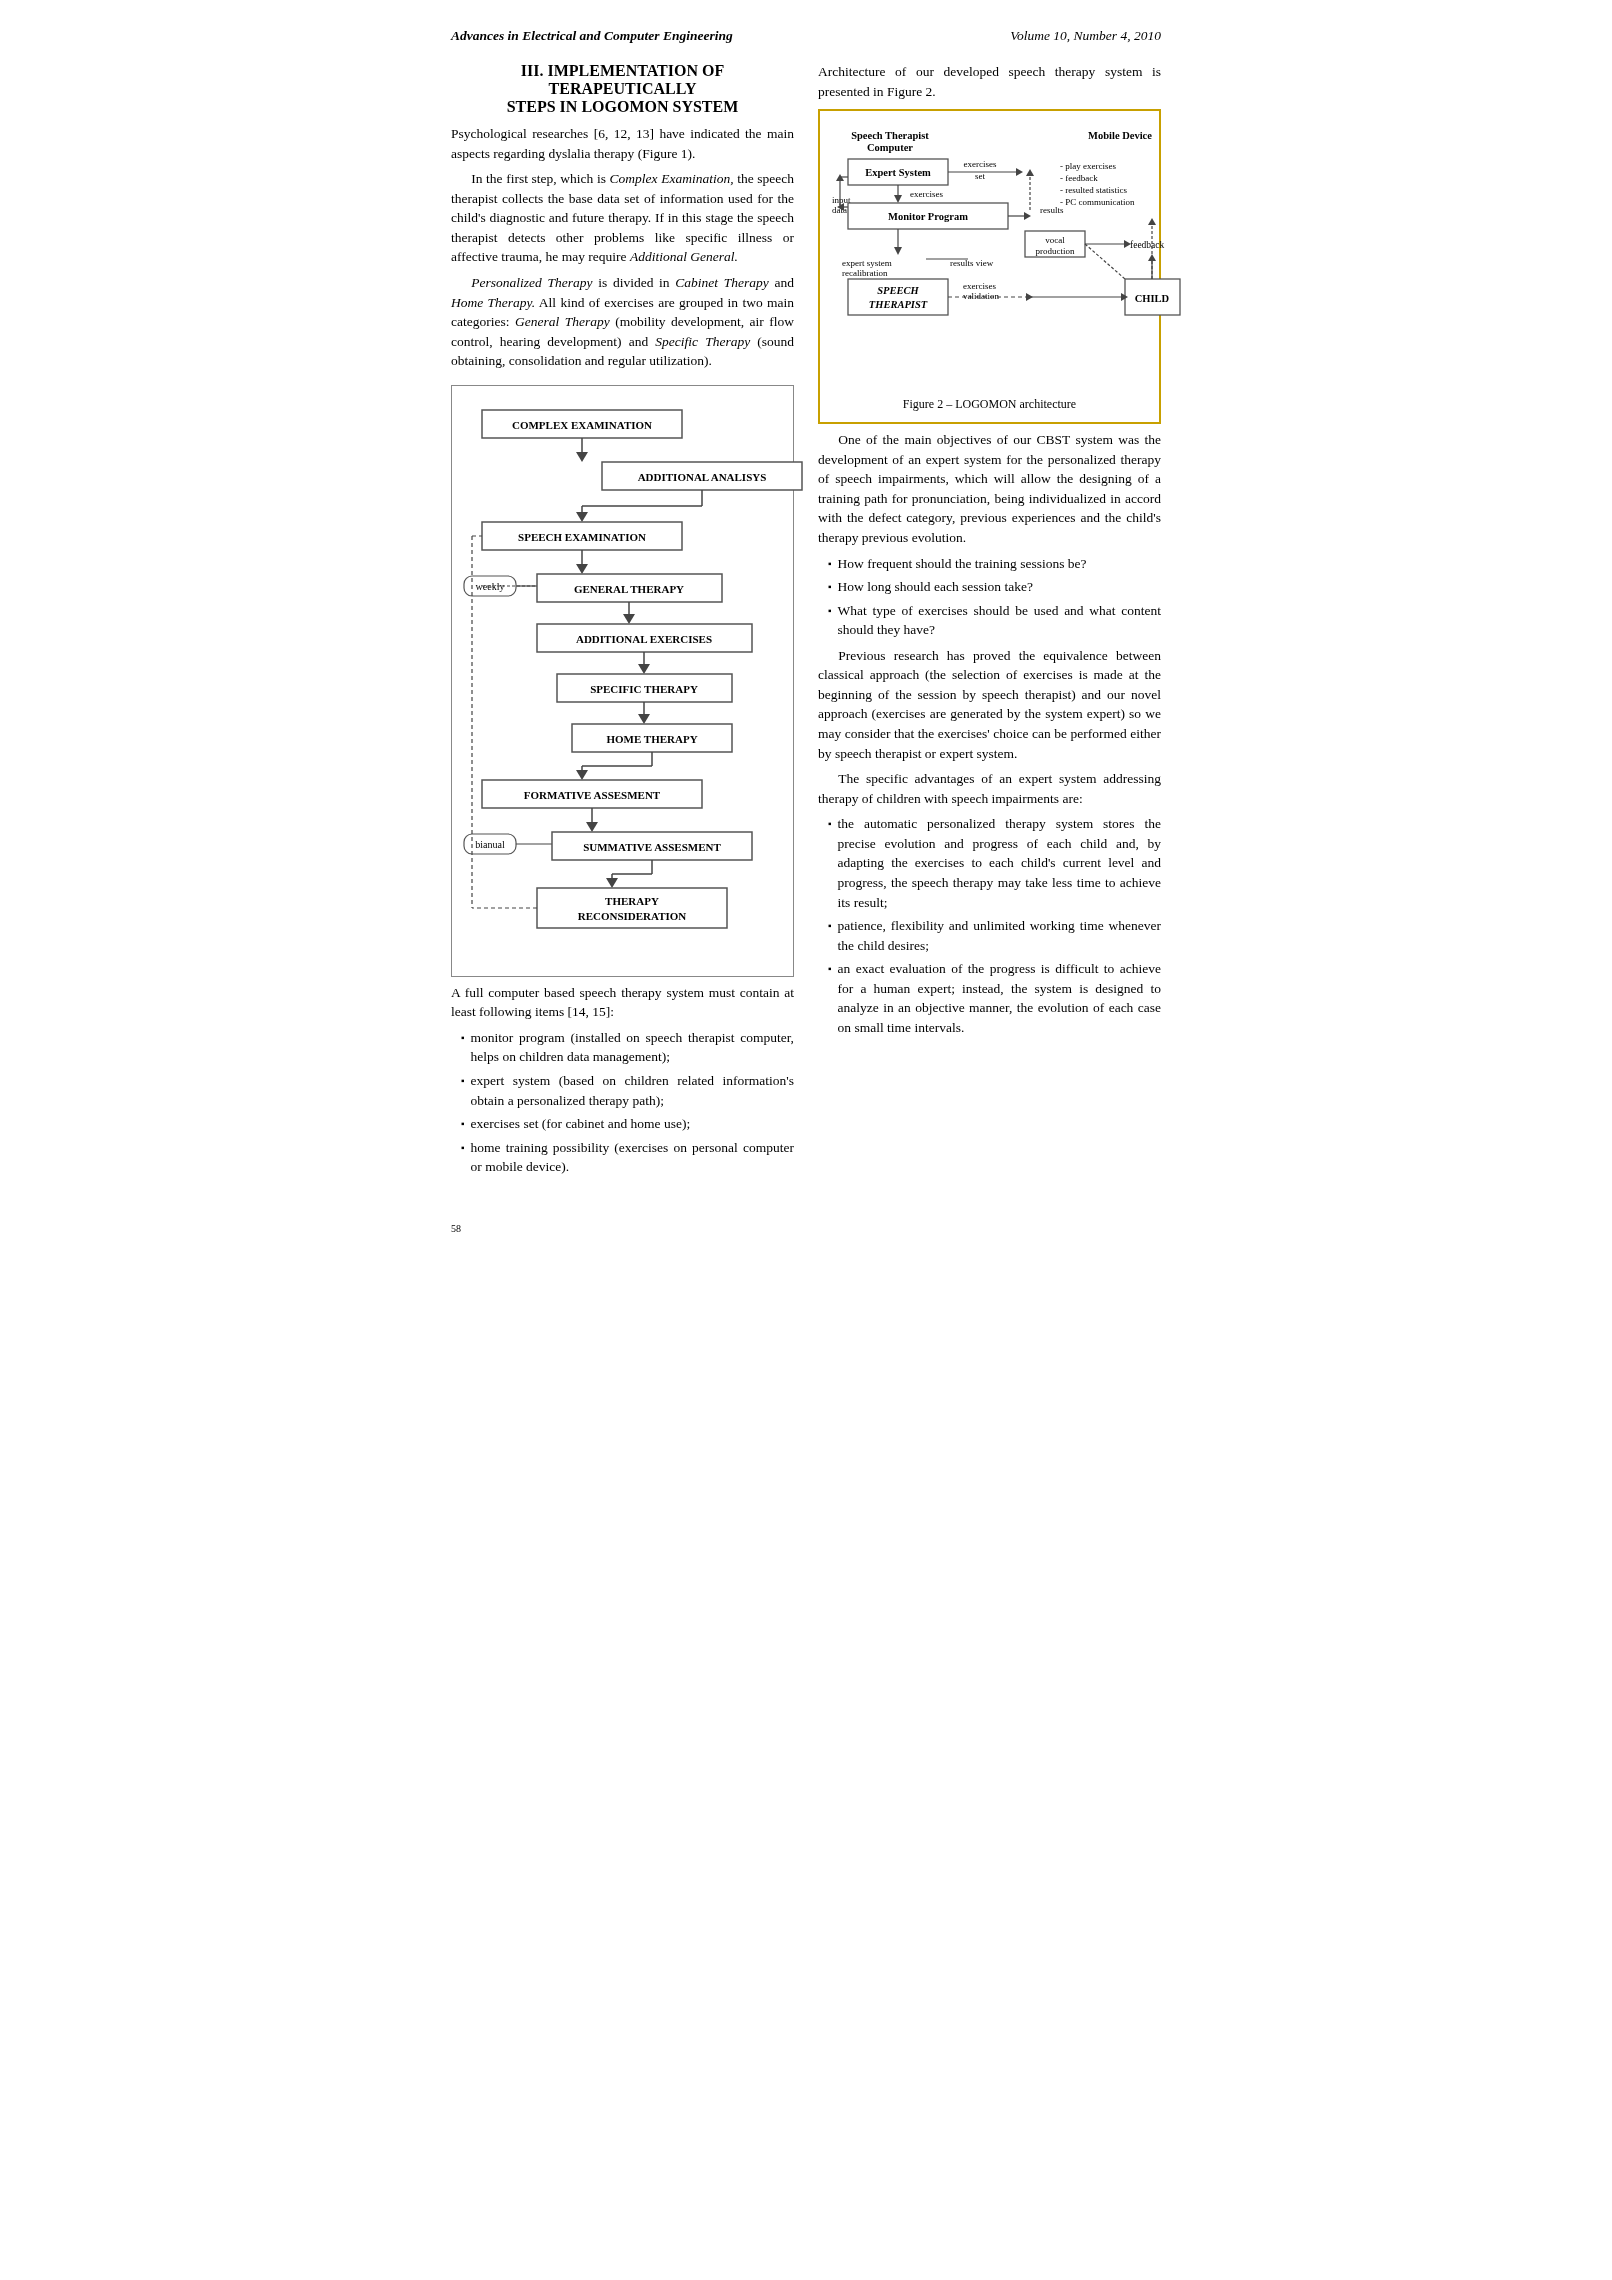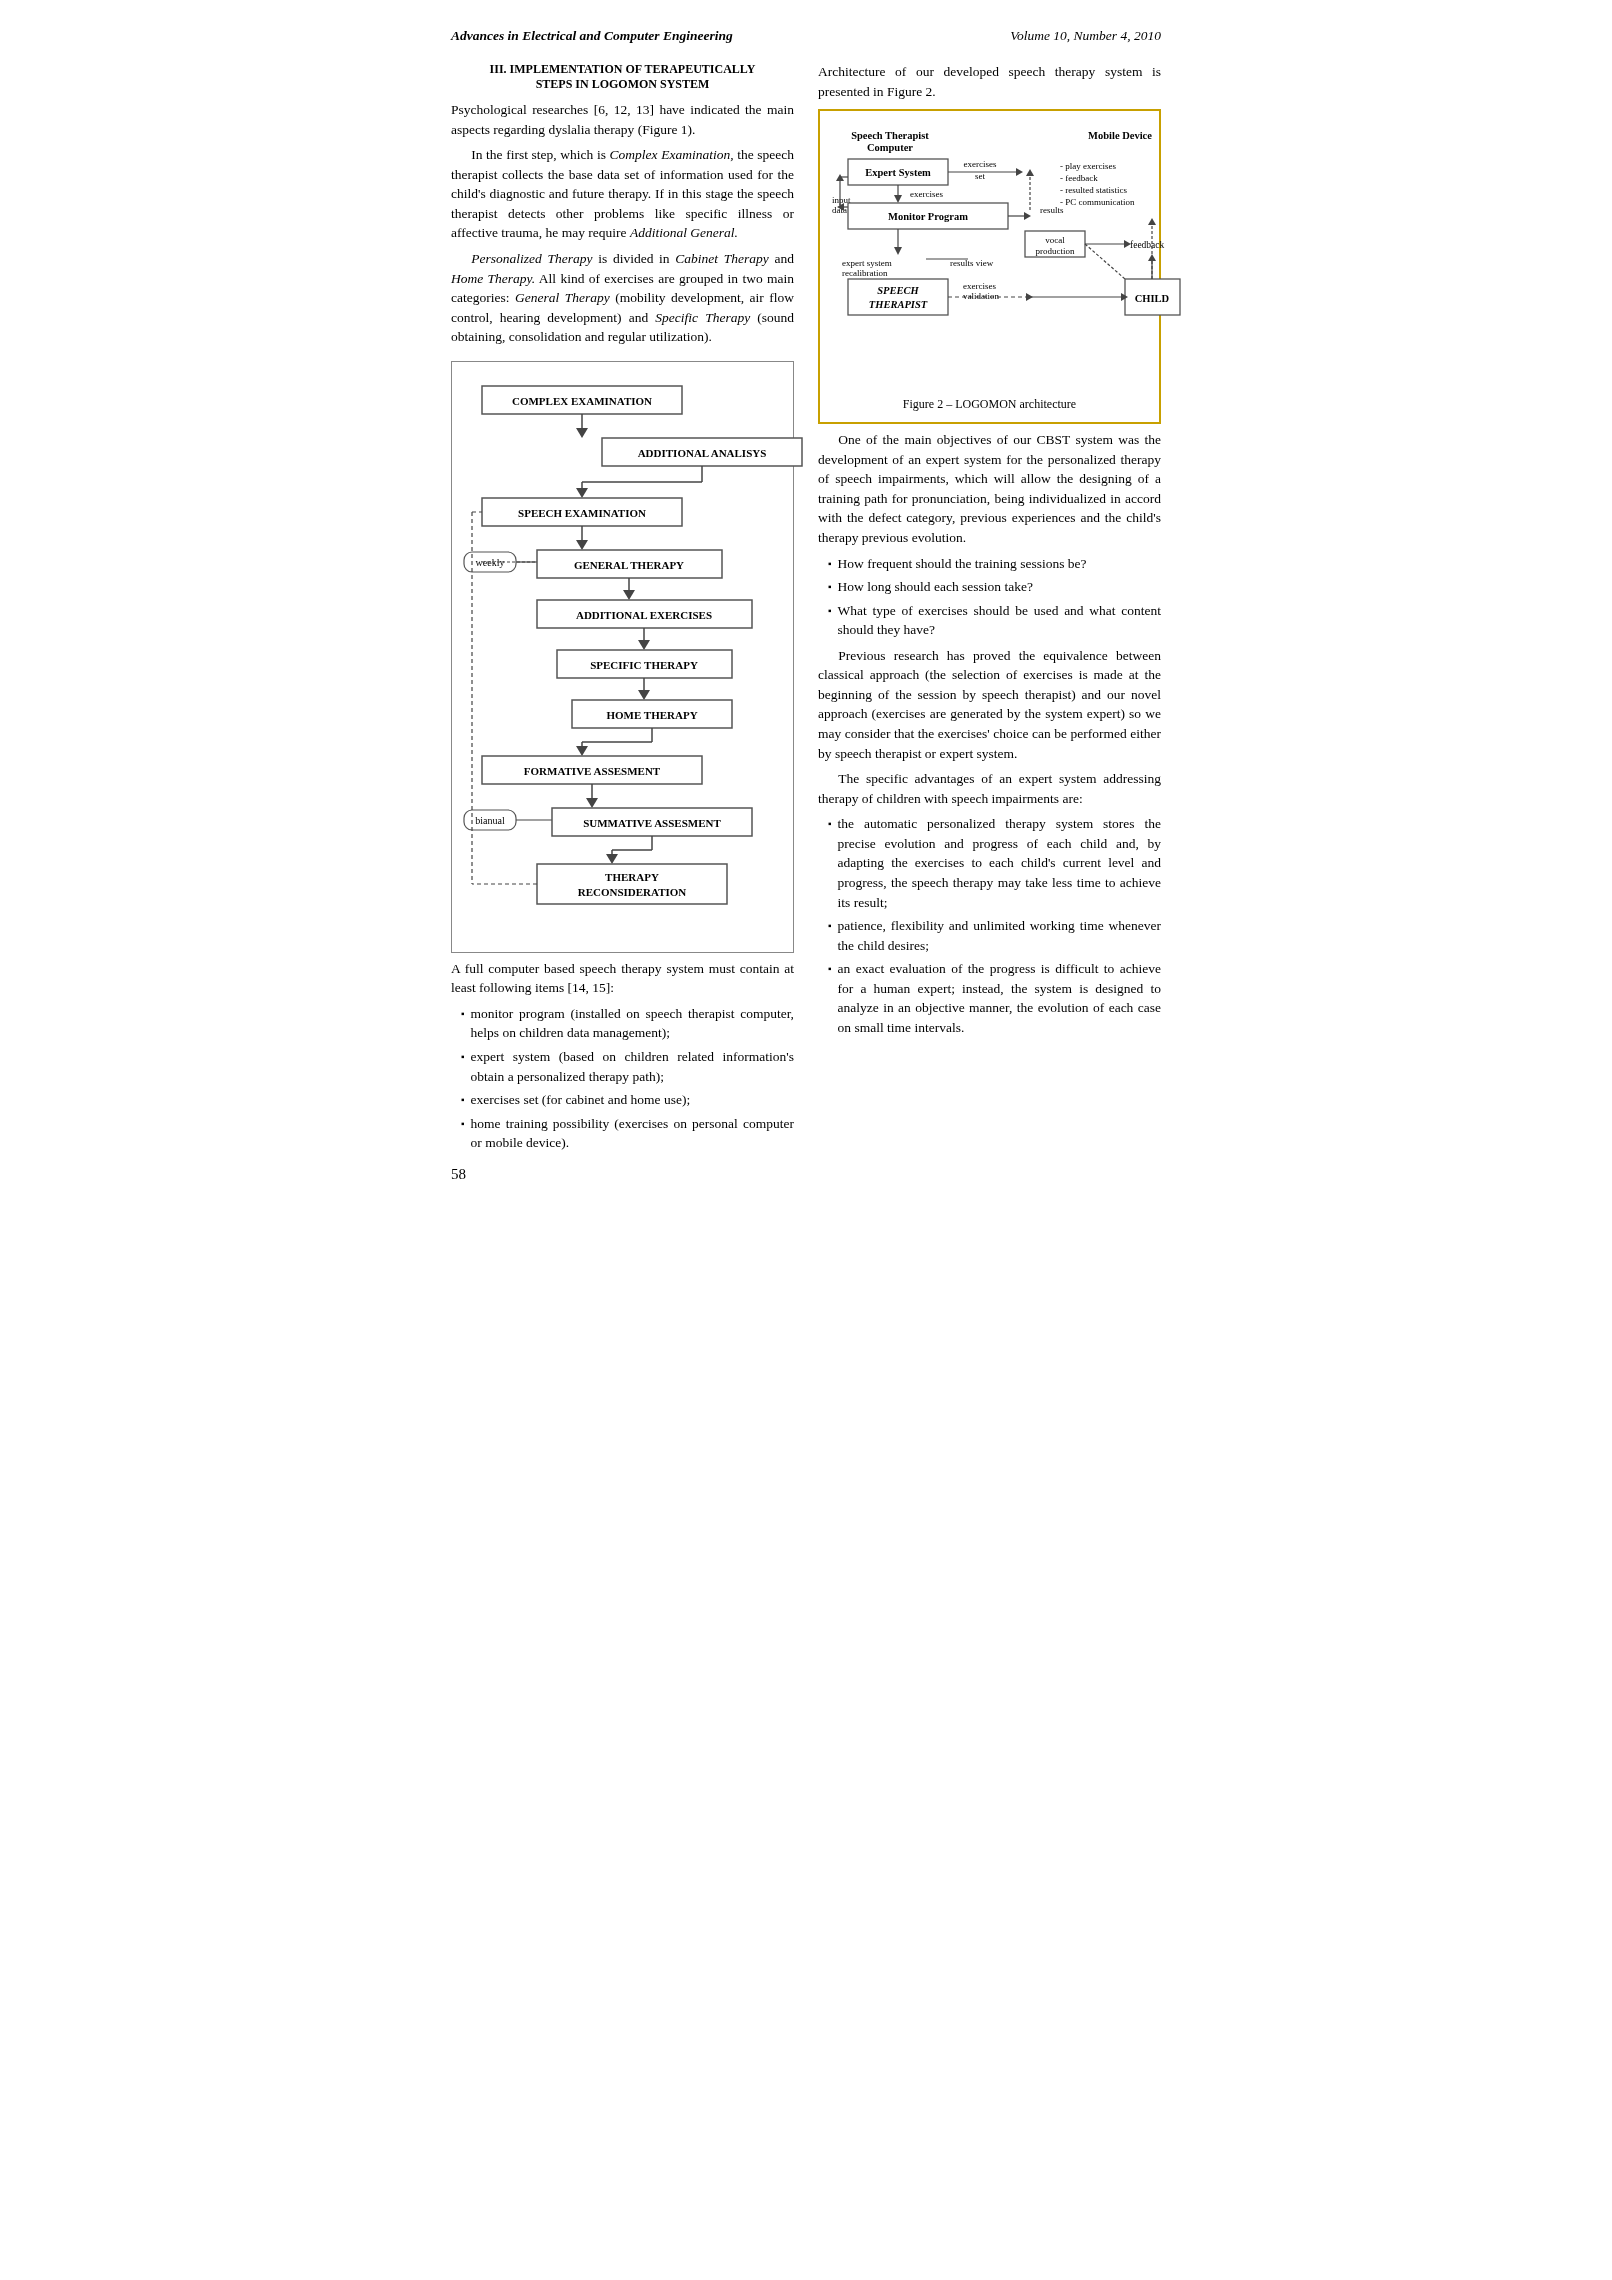--- a/index.html
+++ b/index.html
@@ -25,21 +25,21 @@
     .two-col {
       display: flex;
       gap: 24px;
       margin-top: 10px;
     }
     .col-left { flex: 1; min-width: 0; }
     .col-right { flex: 1; min-width: 0; }
 
     h3 {
       text-align: center;
-      font-size: 12px;
+      font-size: 16px;
       font-weight: bold;
       margin-bottom: 8px;
     }
     p { text-align: justify; margin-bottom: 6px; line-height: 1.45; }
     p.indent { text-indent: 1.5em; }
 
     
     .flowchart-container {
       border: 1.5px solid #888;
       padding: 12px 10px 14px 10px;
@@ -79,22 +79,22 @@
     ul.content-list li::before {
       content: '▪';
       font-size: 10px;
       margin-top: 3px;
       flex-shrink: 0;
     }
 
     .page-num {
       position: relative;
       text-align: left;
-      margin-top: 7px;
-      font-size: 15px;
+      margin-top: 40px;
+      font-size: 10px;
     }
 
     
     .fc-svg { display: block; margin: 0 auto; }
   </style>
 </head>
 <body>
 
 <div class="header">
   <span class="header-left">Advances in Electrical and Computer Engineering</span>

